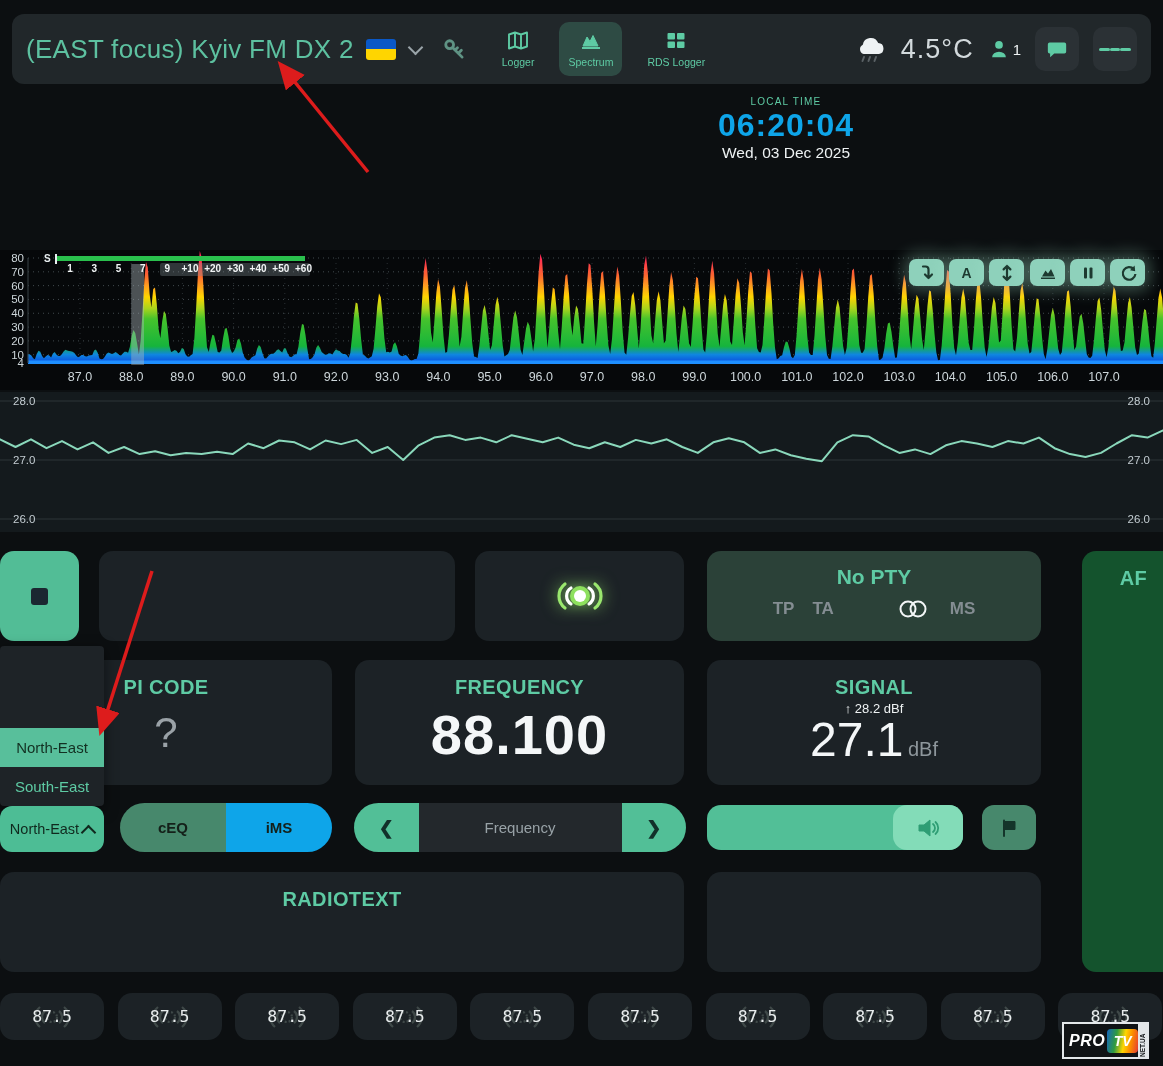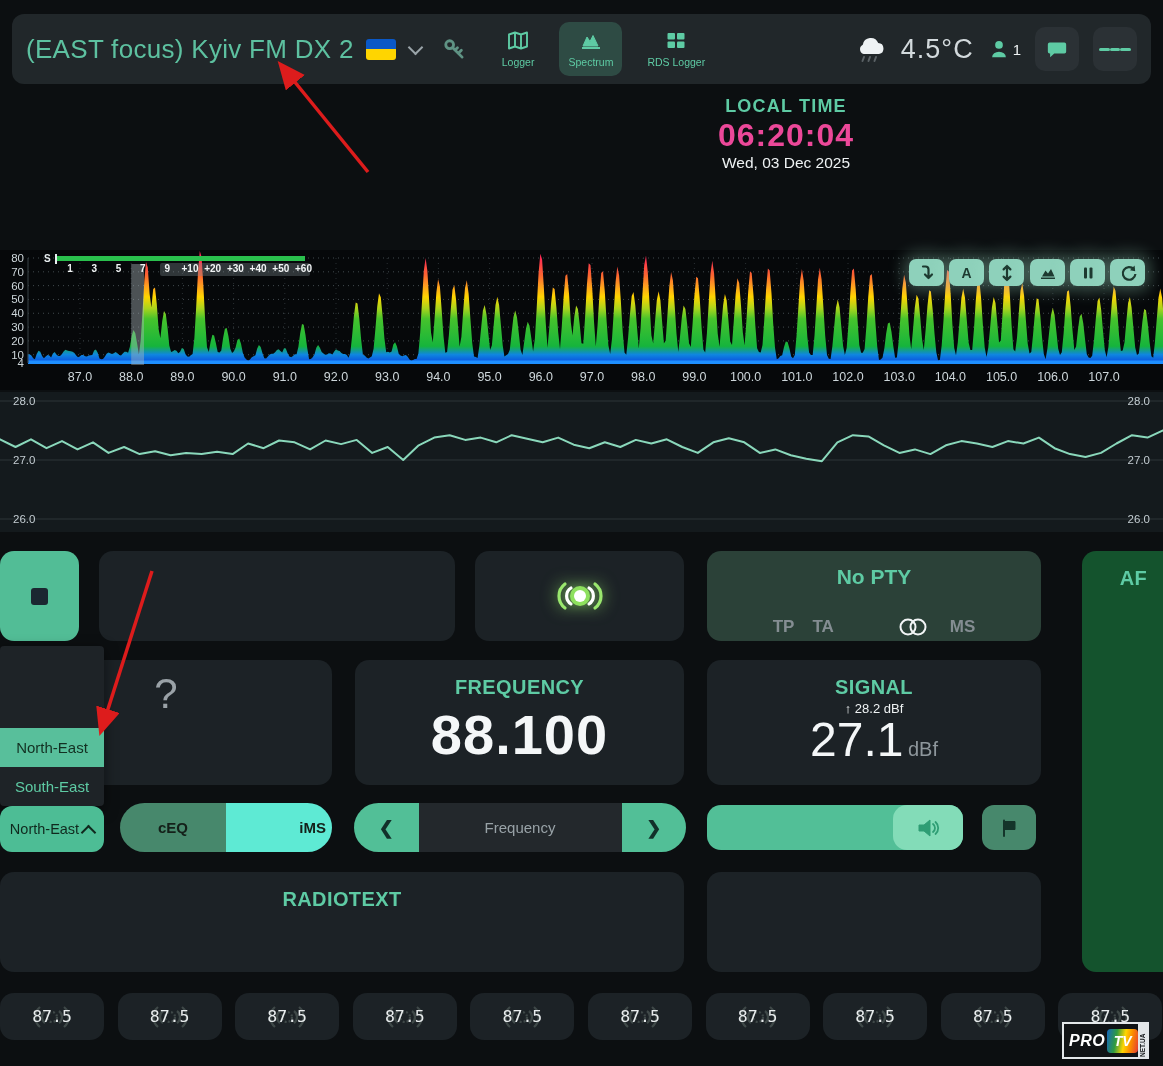--- a/index.html
+++ b/index.html
@@ -16,43 +16,43 @@
   .nav{display:flex;gap:16px;margin-left:26px;align-items:center;}
   .navbtn{background:transparent;border:none;color:#5ecba4;display:flex;flex-direction:column;align-items:center;gap:4px;font-size:10.5px;font-family:inherit;padding:8px 9px;border-radius:10px;cursor:pointer;}
   .navbtn.active{background:rgba(94,203,164,.22);}
   .hright{margin-left:auto;display:flex;align-items:center;gap:14px;}
   .temp{font-size:27px;font-weight:300;color:#d3dadd;letter-spacing:1px;}
   .users{display:flex;align-items:center;gap:3px;color:#eef2f3;font-size:15px;}
   .sqbtn{width:44px;height:44px;border-radius:10px;background:#2b3135;border:none;display:flex;align-items:center;justify-content:center;cursor:pointer;}
   .bars span{display:block;width:20px;height:3px;background:#5ecba4;border-radius:2px;margin:3.5px 0;}
   
   .clock{position:absolute;left:650px;top:96px;width:272px;text-align:center;}
-  .clock .lbl{color:#5ecba4;font-size:18px;font-weight:bold;letter-spacing:1.2px;}
-  .clock .time{color:#ec4899;font-size:32px;font-weight:600;letter-spacing:1px;line-height:1.15;}
+  .clock .lbl{color:#5ecba4;font-size:10px;font-weight:normal;letter-spacing:1.2px;}
+  .clock .time{color:#0ea5e9;font-size:32px;font-weight:600;letter-spacing:1px;line-height:1.15;}
   .clock .date{color:#eef2f3;font-size:15.5px;}
   
   #spec{position:absolute;left:0;top:250px;}
   #sig{position:absolute;left:0;top:392px;}
   .smeter{position:absolute;left:44px;top:252px;width:290px;height:28px;z-index:5;}
   .smeter .s{position:absolute;left:0;top:1px;font-size:10px;font-weight:bold;color:#e8eef0;}
   .smeter .stbar{position:absolute;left:11px;top:2px;width:2px;height:10px;background:#e8eef0;}
   .smeter .gbar{position:absolute;left:13px;top:4px;width:248px;height:5px;background:#2abf4d;}
   .smeter .gray{position:absolute;left:116px;top:11px;width:150px;height:13px;background:rgba(130,140,145,.35);border-radius:2px;}
   .stick{position:absolute;top:11px;transform:translateX(-50%);font-size:10px;font-weight:bold;color:#f2f5f6;}
   .spec-toolbar{position:absolute;left:0;top:0;}
   .sbtn{position:absolute;top:259px;width:35px;height:27px;border-radius:7px;background:#8ed1bb;border:none;display:flex;align-items:center;justify-content:center;box-shadow:0 0 16px 5px rgba(170,240,210,.32);cursor:pointer;color:#1d3a30;font-weight:bold;z-index:6;}
   
   .panel{position:absolute;background:#1c2226;border-radius:14px;}
   .ptitle{color:#5ecba4;font-weight:bold;font-size:20px;letter-spacing:.4px;text-align:center;padding-top:16px;}
   .bigval{text-align:center;color:#f4f7f8;}
   .stopbtn{position:absolute;left:0;top:551px;width:79px;height:90px;background:#52bd96;border:none;border-radius:14px;display:flex;align-items:center;justify-content:center;cursor:pointer;}
   .stopbtn .sq{width:17px;height:17px;border-radius:3px;background:#1b2731;}
   .nopty{position:absolute;left:707px;top:551px;width:334px;height:90px;background:#2b4138;border-radius:14px;text-align:center;}
   .nopty .v{color:#5ecba4;font-weight:bold;font-size:21px;padding-top:14px;}
-  .flagsrow{display:flex;justify-content:center;align-items:center;gap:18px;margin-top:27px;color:#848d92;font-weight:bold;font-size:17px;}
+  .flagsrow{display:flex;justify-content:center;align-items:center;gap:18px;margin-top:9px;color:#848d92;font-weight:bold;font-size:17px;}
   .afpanel{position:absolute;left:1060px;top:551px;width:103px;height:421px;background:#14532d;border-radius:14px;text-align:center;margin-left:22px;}
   
   .dd-menu{position:absolute;left:0;top:646px;width:104px;height:160px;background:#1e2327;z-index:40;display:flex;flex-direction:column;justify-content:flex-end;border-radius:4px;box-shadow:0 4px 14px rgba(0,0,0,.5);}
   .dd-item{height:39px;display:flex;align-items:center;justify-content:center;font-size:15px;color:#5ecba4;cursor:pointer;}
   .dd-item.sel{background:#58bf9b;color:#133022;}
   .dd-select{position:absolute;left:0;top:806px;width:104px;height:46px;background:#4dbd95;border:none;border-radius:12px;display:flex;align-items:center;justify-content:center;font-size:14.5px;color:#10291e;font-family:inherit;cursor:pointer;z-index:40;}
   
   .seg{position:absolute;top:803px;height:49px;display:flex;border-radius:25px;overflow:hidden;}
   .seg button{border:none;font-weight:bold;font-size:15px;color:#142019;cursor:pointer;font-family:inherit;}
   .stepper{position:absolute;left:354px;top:803px;width:332px;height:49px;display:flex;border-radius:25px;overflow:hidden;}
@@ -313,20 +313,21 @@
           <circle cx="24" cy="11" r="7.5"></circle>
         </svg>
       <span>MS</span>
     </div>
   </div>
   <div class="afpanel">
     <div class="ptitle">AF</div>
   </div>
 
   <div class="panel" style="left:0;top:660px;width:332px;height:125px;">
+    <div class="ptitle">PI CODE</div>
     <div class="bigval" style="font-size:42px;color:#9aa2a7;margin-top:10px;">?</div>
   </div>
   <div class="panel" style="left:355px;top:660px;width:329px;height:125px;">
     <div class="ptitle">FREQUENCY</div>
     <div class="bigval" style="font-size:56px;font-weight:600;margin-top:3px;letter-spacing:1px;">88.100</div>
   </div>
   <div class="panel" style="left:707px;top:660px;width:334px;height:125px;">
     <div class="ptitle">SIGNAL</div>
     <div style="text-align:center;font-size:13px;margin-top:2px;color:#eef2f3;"><span class="upar">↑</span> <span>28.2 dBf</span></div>
     <div class="bigval" style="margin-top:-4px;"><span style="font-size:48px;font-weight:400;">27.1</span> <span style="font-size:20px;color:#8e979c;">dBf</span></div>
@@ -336,21 +337,21 @@
     <div class="dd-item sel">North-East</div>
     <div class="dd-item">South-East</div>
   </div>
   <button class="dd-select">
     <span>North-East</span>
     <span class="chev up"></span>
   </button>
 
   <div class="seg" style="left:120px;width:212px;">
     <button style="flex:1;background:#47886c;">cEQ</button>
-    <button style="flex:1;background:#5eead4;text-align:right;">iMS</button>
+    <button style="flex:1;background:#0ea5e9;">iMS</button>
   </div>
   <div class="stepper">
     <button class="stepbtn">❮</button>
     <input class="freqinput" placeholder="Frequency" style="">
     <button class="stepbtn">❯</button>
   </div>
   <div class="vol">
     <div class="thumb">
       <svg width="24" height="22" viewBox="0 0 24 22" fill="#2e9d74" stroke="#2e9d74">
           <path d="M3 8 h5 l6 -5 v16 l-6 -5 h-5 Z"></path>

